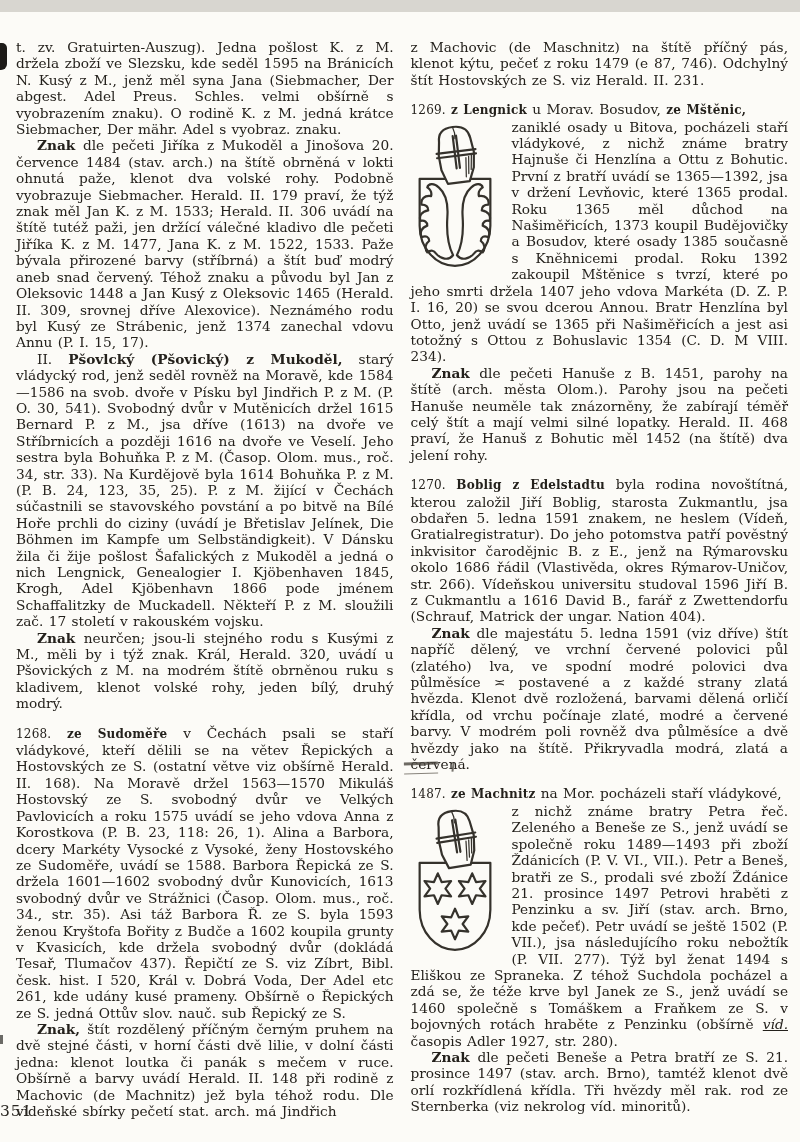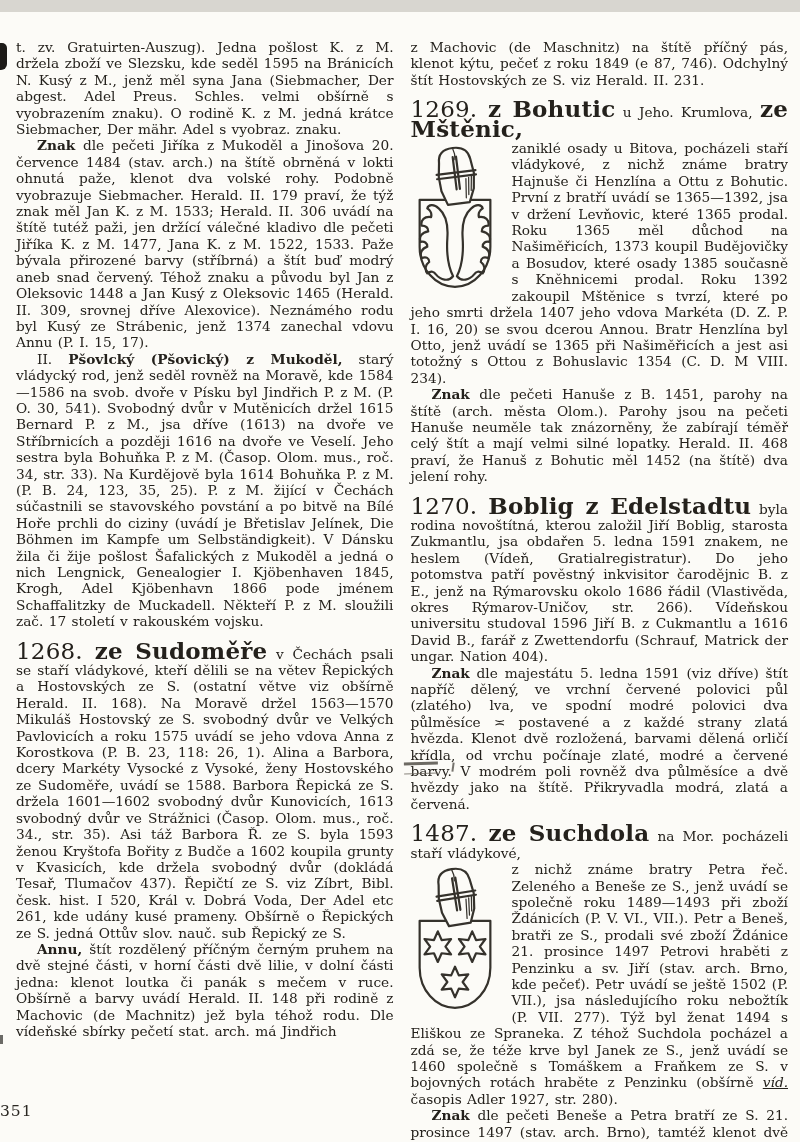--- a/index.html
+++ b/index.html
@@ -11,21 +11,21 @@
   }
   .columns { display:flex; padding:27px 12px 0 16px; gap:17px; }
   .col { flex:1 1 0; min-width:0; }
   p.para {
     margin:0; text-align:justify; font-size:13.7px; line-height:16.4px;
     word-spacing:1px; color:#24211c;
   }
   p.para.gap { margin-top:13px; }
   p.para.indent { text-indent:21px; }
   span.b { font-weight:bold; }
-  span.h { font-size:23px; letter-spacing:.2px; }
+  span.h { font-size:12px; letter-spacing:.2px; }
   span.u { text-decoration:underline;font-style:italic; }
   
   .shield-figure { float:left; width:86px; margin:3px 14px 3px 1px; }
   .shield-figure svg { display:block; }
   .ink path, .ink polygon { fill:none; stroke:#35322c; stroke-width:2.3;
     stroke-linejoin:round; stroke-linecap:round; }
   .ink .fillpaper { fill:#fcfbf7; }
   .ink .thin { stroke-width:1.3; }
   .page-number {
     position:absolute; left:0; top:1090px; width:800px; text-align:left;
@@ -51,26 +51,27 @@
 <div class="page">
   <div class="edge-mark m1"></div>
   <div class="edge-mark m2"></div>
   <div class="smudge"></div>
   <div class="smudge2"></div>
   <div class="columns">
     <div class="col" id="col-left">
         <p class="para"><span>t. zv. Gratuirten-Auszug). Jedna pošlost K. z M. držela zboží ve Slezsku, kde seděl 1595 na Bránicích N. Kusý z M., jenž měl syna Jana (Siebmacher, Der abgest. Adel Preus. Schles. velmi obšírně s vyobrazením znaku). O rodině K. z M. jedná krátce Siebmacher, Der mähr. Adel s vyobraz. znaku.</span></p>
         <p class="para indent"><span class="b">Znak</span><span> dle pečeti Jiříka z Mukoděl a Jinošova 20. července 1484 (stav. arch.) na štítě obrněná v lokti ohnutá paže, klenot dva volské rohy. Podobně vyobrazuje Siebmacher. Herald. II. 179 praví, že týž znak měl Jan K. z M. 1533; Herald. II. 306 uvádí na štítě tutéž paži, jen držící válečné kladivo dle pečeti Jiříka K. z M. 1477, Jana K. z M. 1522, 1533. Paže bývala přirozené barvy (stříbrná) a štít buď modrý aneb snad červený. Téhož znaku a původu byl Jan z Oleksovic 1448 a Jan Kusý z Oleksovic 1465 (Herald. II. 309, srovnej dříve Alexovice). Neznámého rodu byl Kusý ze Strábenic, jenž 1374 zanechal vdovu Annu (P. I. 15, 17).</span></p>
         <p class="para indent"><span>II. </span><span class="b">Pšovlcký (Pšovický) z Mukoděl,</span><span> starý vládycký rod, jenž seděl rovněž na Moravě, kde 1584—1586 na svob. dvoře v Písku byl Jindřich P. z M. (P. O. 30, 541). Svobodný dvůr v Mutěnicích držel 1615 Bernard P. z M., jsa dříve (1613) na dvoře ve Stříbrnicích a později 1616 na dvoře ve Veselí. Jeho sestra byla Bohuňka P. z M. (Časop. Olom. mus., roč. 34, str. 33). Na Kurdějově byla 1614 Bohuňka P. z M. (P. B. 24, 123, 35, 25). P. z M. žijící v Čechách súčastnili se stavovského povstání a po bitvě na Bílé Hoře prchli do ciziny (uvádí je Břetislav Jelínek, Die Böhmen im Kampfe um Selbständigkeit). V Dánsku žila či žije pošlost Šafalických z Mukoděl a jedná o nich Lengnick, Genealogier I. Kjöbenhaven 1845, Krogh, Adel Kjöbenhavn 1866 pode jménem Schaffalitzky de Muckadell. Někteří P. z M. sloužili zač. 17 století v rakouském vojsku.</span></p>
+        <p class="para indent"><span class="b">Znak</span><span> neurčen; jsou-li stejného rodu s Kusými z M., měli by i týž znak. Král, Herald. 320, uvádí u Pšovických z M. na modrém štítě obrněnou ruku s kladivem, klenot volské rohy, jeden bílý, druhý modrý.</span></p>
         <p class="para gap"><span class="h">1268. </span><span class="b h">ze Sudoměře</span><span> v Čechách psali se staří vládykové, kteří dělili se na větev Řepických a Hostovských ze S. (ostatní větve viz obšírně Herald. II. 168). Na Moravě držel 1563—1570 Mikuláš Hostovský ze S. svobodný dvůr ve Velkých Pavlovicích a roku 1575 uvádí se jeho vdova Anna z Korostkova (P. B. 23, 118: 26, 1). Alina a Barbora, dcery Markéty Vysocké z Vysoké, ženy Hostovského ze Sudoměře, uvádí se 1588. Barbora Řepická ze S. držela 1601—1602 svobodný dvůr Kunovicích, 1613 svobodný dvůr ve Strážnici (Časop. Olom. mus., roč. 34., str. 35). Asi táž Barbora Ř. ze S. byla 1593 ženou Kryštofa Bořity z Budče a 1602 koupila grunty v Kvasicích, kde držela svobodný dvůr (dokládá Tesař, Tlumačov 437). Řepičtí ze S. viz Zíbrt, Bibl. česk. hist. I 520, Král v. Dobrá Voda, Der Adel etc 261, kde udány kusé prameny. Obšírně o Řepických ze S. jedná Ottův slov. nauč. sub Řepický ze S.</span></p>
-        <p class="para indent"><span class="b">Annu,</span><span> štít rozdělený příčným černým pruhem na dvě stejné části, v horní části dvě lilie, v dolní části jedna: klenot loutka či panák s mečem v ruce. Obšírně a barvy uvádí Herald. II. 148 při rodině z Machovic (de Machnitz) jež byla téhož rodu. Dle vídeňské sbírky pečetí stat. arch. má Jindřich</span></p>
+        <p class="para indent"><span class="b">Znak,</span><span> štít rozdělený příčným černým pruhem na dvě stejné části, v horní části dvě lilie, v dolní části jedna: klenot loutka či panák s mečem v ruce. Obšírně a barvy uvádí Herald. II. 148 při rodině z Machovic (de Machnitz) jež byla téhož rodu. Dle vídeňské sbírky pečetí stat. arch. má Jindřich</span></p>
       </div>
     <div class="col" id="col-right">
-        <p class="para"><span>z Machovic (de Maschnitz) na štítě příčný pás, klenot kýtu, pečeť z roku 1849 (e 87, 746). Odchylný štít Hostovských ze S. viz Herald. II. 231.</span></p>
-        <p class="para gap"><span class="h">1269. </span><span class="b h">z Bohutic</span><span> u Jeho. Krumlova, </span><span class="b h">ze Mštěnic,</span></p>
+        <p class="para"><span>z Machovic (de Maschnitz) na štítě příčný pás, klenot kýtu, pečeť z roku 1479 (e 87, 746). Odchylný štít Hostovských ze S. viz Herald. II. 231.</span></p>
+        <p class="para gap"><span class="h">1269. </span><span class="b h">z Lengnick</span><span> u Morav. Bosudov, </span><span class="b h">ze Mštěnic,</span></p>
         <p class="para">
   <span class="shield-figure">
             <svg width="86" height="150" viewBox="0 0 90 152">
               <g class="ink">
     <path d="M8,57 L82,57 L82,106 A37,42 0 0 1 8,106 Z"></path>
     <g transform="rotate(-7 46 32)">
       <path class="fillpaper" d="M30,17 C30,6 37,2.5 46,2.5 C56,2.5 62,7 63,16 L65,31 L63,47 L57,61 L34,61 L29,46 L28,31 Z"></path>
       <path class="thin" d="M46,3 C47.5,7 47.8,11 47,15"></path>
       <path d="M26,28.5 L67,28.5 M26,33 L67,33"></path>
       <path d="M45,12 L45,46 M48.5,12 L48.5,46"></path>
@@ -78,21 +79,21 @@
     </g>
     <path d="M43,137 C38,127 36,112 37,97 C38,83 35,72 28,66 C23,61 17,62 16,66 C19,68 21,71 20,75 C13,74 9,78 10,84 C14,84 17,86 17,90 C10,91 7,96 9,101 C13,100 16,102 16,106 C10,108 8,113 10,118 C15,116 18,118 18,122 C14,125 13,130 16,134 C20,131 23,132 25,135 C30,141 38,143 43,137 Z"></path>
     <path transform="matrix(-1 0 0 1 90 0)" d="M43,137 C38,127 36,112 37,97 C38,83 35,72 28,66 C23,61 17,62 16,66 C19,68 21,71 20,75 C13,74 9,78 10,84 C14,84 17,86 17,90 C10,91 7,96 9,101 C13,100 16,102 16,106 C10,108 8,113 10,118 C15,116 18,118 18,122 C14,125 13,130 16,134 C20,131 23,132 25,135 C30,141 38,143 43,137 Z"></path>
   </g>
             </svg>
           </span>
 <span>zaniklé osady u Bitova, pocházeli staří vládykové, z nichž známe bratry Hajnuše či Henzlína a Ottu z Bohutic. První z bratří uvádí se 1365—1392, jsa v držení Levňovic, které 1365 prodal. Roku 1365 měl důchod na Našiměřicích, 1373 koupil Budějovičky a Bosudov, které osady 1385 současně s Kněhnicemi prodal. Roku 1392 zakoupil Mštěnice s tvrzí, které po jeho smrti držela 1407 jeho vdova Markéta (D. Z. P. I. 16, 20) se svou dcerou Annou. Bratr Henzlína byl Otto, jenž uvádí se 1365 při Našiměřicích a jest asi totožný s Ottou z Bohuslavic 1354 (C. D. M VIII. 234).</span></p>
         <p class="para indent"><span class="b">Znak</span><span> dle pečeti Hanuše z B. 1451, parohy na štítě (arch. města Olom.). Parohy jsou na pečeti Hanuše neuměle tak znázorněny, že zabírají téměř celý štít a mají velmi silné lopatky. Herald. II. 468 praví, že Hanuš z Bohutic měl 1452 (na štítě) dva jelení rohy.</span></p>
         <p class="para gap"><span class="h">1270. </span><span class="b h">Boblig z Edelstadtu</span><span> byla rodina novoštítná, kterou založil Jiří Boblig, starosta Zukmantlu, jsa obdařen 5. ledna 1591 znakem, ne heslem (Vídeň, Gratialregistratur). Do jeho potomstva patří pověstný inkvisitor čarodějnic B. z E., jenž na Rýmarovsku okolo 1686 řádil (Vlastivěda, okres Rýmarov-Uničov, str. 266). Vídeňskou universitu studoval 1596 Jiří B. z Cukmantlu a 1616 David B., farář z Zwettendorfu (Schrauf, Matrick der ungar. Nation 404).</span></p>
         <p class="para indent"><span class="b">Znak</span><span> dle majestátu 5. ledna 1591 (viz dříve) štít napříč dělený, ve vrchní červené polovici půl (zlatého) lva, ve spodní modré polovici dva půlměsíce ≍ postavené a z každé strany zlatá hvězda. Klenot dvě rozložená, barvami dělená orličí křídla, od vrchu počínaje zlaté, modré a červené barvy. V modrém poli rovněž dva půlměsíce a dvě hvězdy jako na štítě. Přikryvadla modrá, zlatá a červená.</span></p>
-        <p class="para gap"><span class="h">1487. </span><span class="b h">ze Suchdola</span><span> na Mor. pocházeli staří vládykové,</span></p>
+        <p class="para gap"><span class="h">1487. </span><span class="b h">ze Machnitz</span><span> na Mor. pocházeli staří vládykové,</span></p>
         <p class="para">
   <span class="shield-figure">
             <svg width="86" height="150" viewBox="0 0 90 152">
               <g class="ink">
     <path d="M8,57 L82,57 L82,106 A37,42 0 0 1 8,106 Z"></path>
     <g transform="rotate(-9 46 32)">
       <path class="fillpaper" d="M30,17 C30,6 37,2.5 46,2.5 C56,2.5 62,7 63,16 L65,31 L63,47 L57,61 L34,61 L29,46 L28,31 Z"></path>
       <path class="thin" d="M46,3 C47.5,7 47.8,11 47,15"></path>
       <path d="M26,28.5 L67,28.5 M26,33 L67,33"></path>
       <path d="M45,12 L45,46 M48.5,12 L48.5,46"></path>

